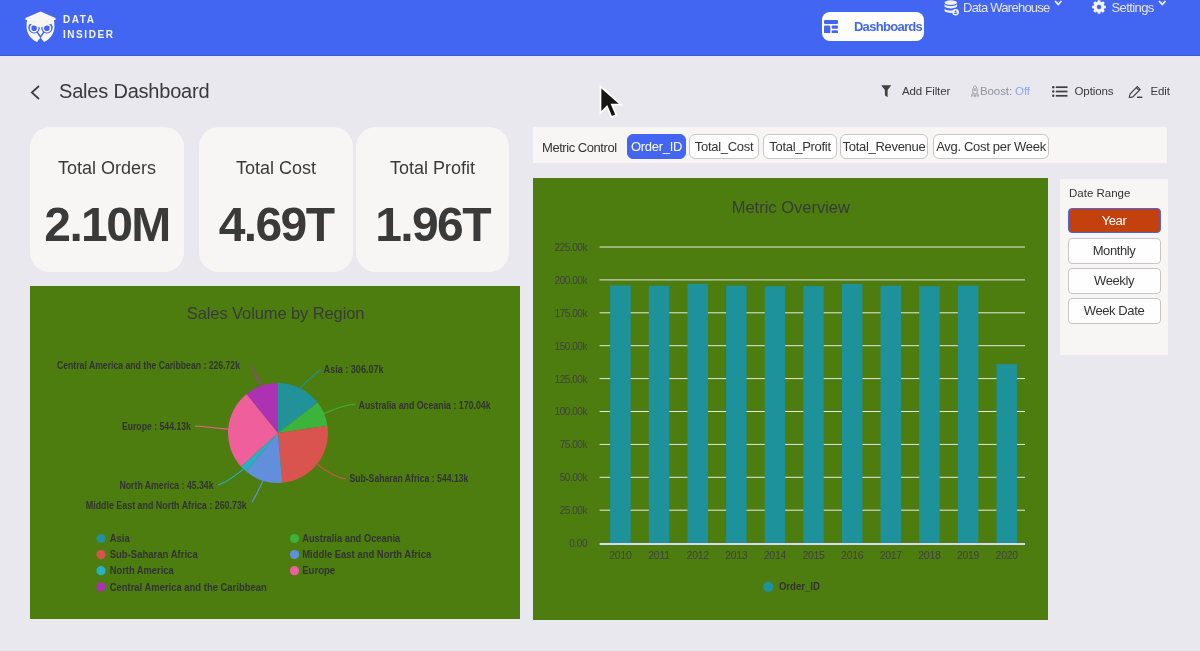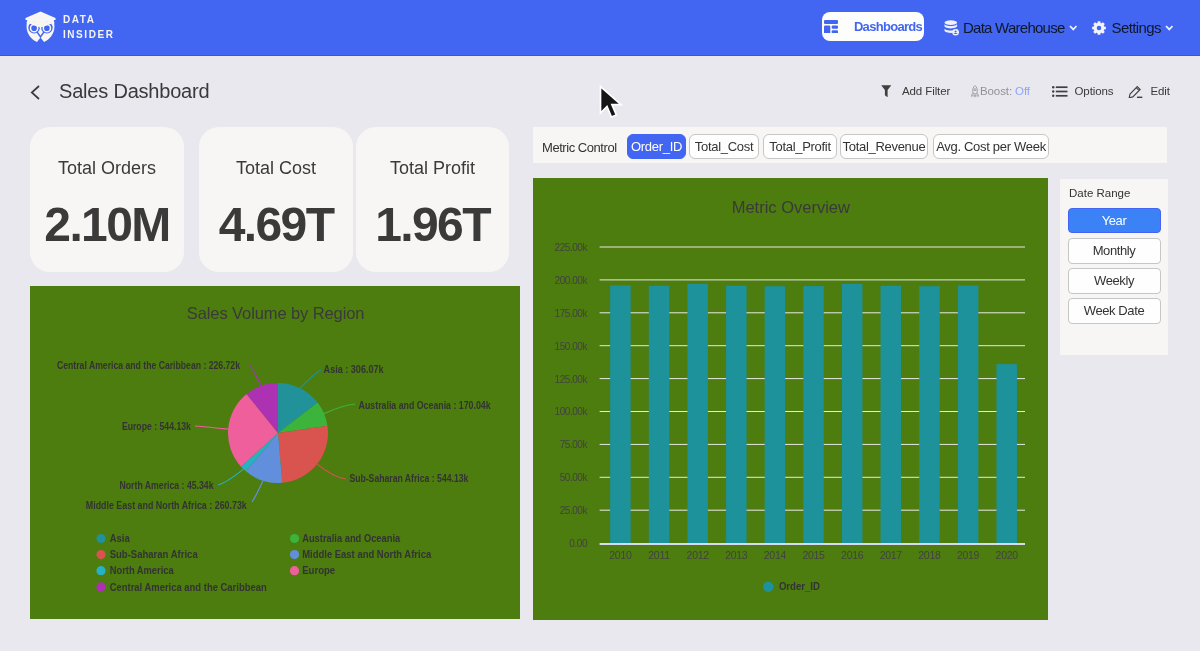--- a/index.html
+++ b/index.html
@@ -3,34 +3,34 @@
 <meta charset="utf-8">
 <style>
 * { margin:0; padding:0; box-sizing:border-box; }
 html,body { width:1200px; height:651px; overflow:hidden; }
 body { font-family:"Liberation Sans", sans-serif; background:#e9e8ee; position:relative; }
 .abs { position:absolute; }
 .card { position:absolute; background:#4d7c0f; }
 .topbar { position:absolute; left:0; top:0; width:1200px; height:55px; background:#4266f1; box-shadow:0 1px 0 #3d58cf; }
 .logotext { position:absolute; left:63px; top:11.5px; color:#f4f4f2; font-size:10px; font-weight:bold; letter-spacing:1.55px; line-height:15.1px; }
 .navbtn { position:absolute; left:822px; top:12px; width:102px; height:29px; background:#fdfdfb; border-radius:8px; color:#4266f1; font-size:13px; letter-spacing:-0.7px; font-weight:600; display:flex; align-items:center; justify-content:center; gap:16px; }
-.navitem { position:absolute; top:0; height:55px; display:flex; align-items:center; color:#0f172a; font-size:15px; }
+.navitem { position:absolute; top:0; height:55px; display:flex; align-items:flex-start; color:#e5e5e5; font-size:13px; }
 .pagetitle { position:absolute; left:59px; top:80px; font-size:20px; letter-spacing:-0.2px; color:#3a3a3a; }
 .titem { position:absolute; top:84px; height:14px; display:flex; align-items:center; font-size:11.5px; letter-spacing:-0.1px; color:#3a3a3a; }
 .kpi { position:absolute; top:127px; height:145px; background:#f7f6f4; text-align:center;border-radius:20px; }
 .kpi .lab { position:absolute; top:31.2px; width:100%; font-size:18px; color:#3a3a3a; }
 .kpi .val { position:absolute; top:70px; width:100%; font-size:48px; color:#3a3a3a; font-weight:bold; letter-spacing:-1.6px; }
 .mctrl { position:absolute; left:533px; top:127px; width:634px; height:36px; background:#f7f6f4; }
 .mlab { position:absolute; left:9px; top:13.2px; font-size:13px; letter-spacing:-0.45px; color:#333; }
 .mbtn { position:absolute; top:7px; height:25px; border:1px solid #c6c6c6; background:#fefefe; border-radius:6px; color:#333; font-size:13px; letter-spacing:-0.3px; display:flex; align-items:center; justify-content:center; }
 .mbtn.sel { background:#4266f1; border-color:#4266f1; color:#fff; }
 .daterange { position:absolute; left:1060px; top:179px; width:108px; height:176px; background:#f7f6f4; }
 .drtitle { position:absolute; left:9px; top:8px; font-size:11.5px; color:#333; }
 .drbtn { position:absolute; left:1067.5px; width:93px; height:25.5px; border:1px solid #c6c6c6; background:#fefefe; border-radius:4px; color:#333; font-size:13px; letter-spacing:-0.4px; display:flex; align-items:center; justify-content:center; }
-.drbtn.sel { background:#3b82f6; border-color:#4266f1; color:#fff; }
+.drbtn.sel { background:#c2410c; border-color:#4266f1; color:#fff; }
 </style>
 </head>
 <body>
 
 <div class="topbar">
   <svg class="abs" style="left:25px;top:11px" width="31" height="32" viewBox="0 0 32 33">
     <path d="M16 0.5 L31.5 7.2 V9.4 H29.6 C30.1 11.3 30.4 13.6 30.4 16 C30.4 23.6 25.2 29.9 19.6 31.9 L16 27.4 L12.4 31.9 C6.8 29.9 1.6 23.6 1.6 16 C1.6 13.6 1.9 11.3 2.4 9.4 H0.5 V7.2 Z" fill="#f7f6f2"></path>
     <circle cx="9.4" cy="17.1" r="6" fill="#4266f1"></circle>
     <circle cx="22.6" cy="17.1" r="6" fill="#4266f1"></circle>
     <circle cx="9.4" cy="17.7" r="3.7" fill="none" stroke="#f7f6f2" stroke-width="1.6"></circle>

